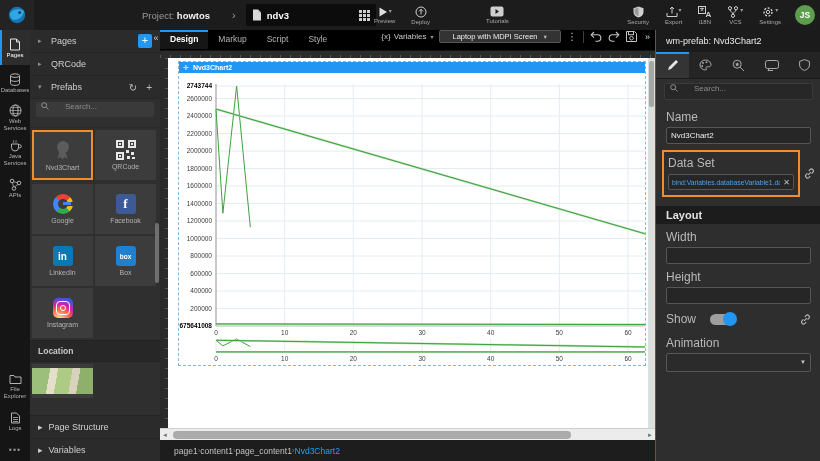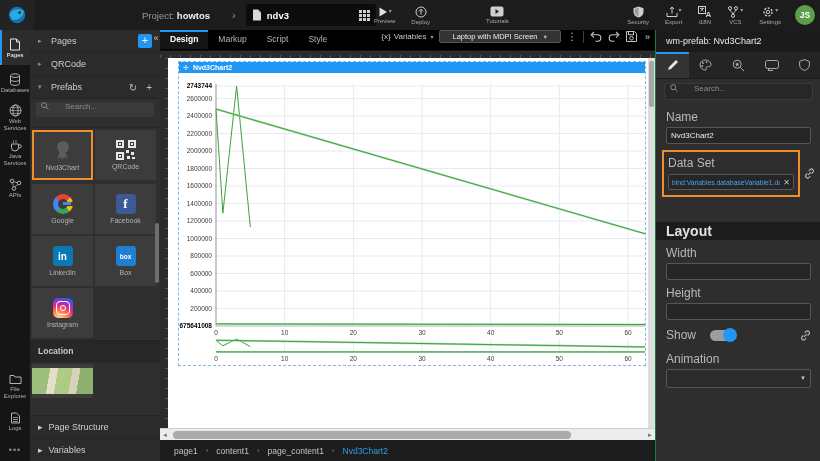--- a/index.html
+++ b/index.html
@@ -78,42 +78,42 @@
   .hthumb{height:8px;width:398px;background:#ababab;border-radius:4px;margin-left:3px}
 
   .widget{position:absolute;left:10px;top:3px;width:468px;height:305px;border:1px dashed #85b7dc;box-sizing:border-box}
   .widget-title{position:absolute;left:0;top:0;right:0;height:11px;background:#2196f3;display:flex;align-items:center;gap:4px;padding:0 4px;color:#fff;font-size:7px;font-weight:bold}
   .widget-title .mv{font-size:7px;font-weight:normal}
   #chart-svg{position:absolute;left:0;top:0}
   #chart-svg text{font-family:"Liberation Sans",sans-serif;font-size:6.5px;fill:#3a3a3a}
   #chart-svg text.strong{font-weight:bold;fill:#000}
 
   
-  .crumbs{position:absolute;left:160px;top:440px;width:495px;height:21px;background:#1d1d1d;display:flex;align-items:center;gap:8px;padding:0 14px;box-sizing:border-box}
+  .crumbs{position:absolute;left:160px;top:440px;width:495px;height:21px;background:#1d1d1d;display:flex;align-items:center;padding:0 14px;box-sizing:border-box}
   .crumb{font-size:8.5px;color:#c2c2c2;cursor:pointer}
   .crumb.current{color:#2b9fe8}
   .crumb-sep{font-size:8px;color:#777}
 
   
   .inspector{position:absolute;left:655px;top:30px;width:165px;bottom:0;background:#2e2e2e;display:flex;flex-direction:column;border-left:1px solid #15803d;z-index:6}
   .insp-header{flex:0 0 22px;display:flex;align-items:center;padding:0 10px;background:#1b1b1b;color:#eaeaea;font-size:9px}
   .insp-tabs{flex:0 0 26px;display:flex;background:#242424;border-bottom:1px solid #1a1a1a}
   .insp-tab{flex:1;display:flex;align-items:center;justify-content:center;cursor:pointer}
   .insp-tab.active{background:#343434;box-shadow:inset 0 2px 0 #2196f3}
   .insp-search{padding:4px 8px}
   .insp-search .search-box{background:#272727;border:1px solid #3a3a3a}
   .f-label{font-size:12px;color:#b9b9b9;margin:6px 10px 3px}
   .f-input{margin:0 10px;height:15px;background:#262626;border:1px solid #565656;border-radius:2px;color:#ededed;font-size:8px;padding:0 4px;width:calc(100% - 30px);font-family:"Liberation Sans",sans-serif}
   .ds-row{display:flex;align-items:center;gap:4px;margin:6px 6px 2px}
   .ds-box{flex:1;border:2px solid #ef8e2d;padding:2px 4px 5px;min-width:0}
   .ds-box .f-label{margin:2px 0 4px}
   .ds-input{height:14px;background:#262626;border:1px solid #565656;border-radius:2px;display:flex;align-items:center;padding:0 3px;gap:3px;min-width:0}
   .ds-text{flex:1;min-width:0;white-space:nowrap;overflow:hidden;color:#4fa0e8;font-size:6.8px}
   .ds-x{color:#c0c0c0;font-size:8px;cursor:pointer}
-  .sect{flex:0 0 18px;display:flex;align-items:center;padding:0 10px;background:#1c1c1c;color:#e0e0e0;font-size:14px;font-weight:bold;margin-top:23px}
+  .sect{flex:0 0 18px;display:flex;align-items:center;padding:0 10px;background:#1c1c1c;color:#e0e0e0;font-size:11px;font-weight:bold;margin-top:7px}
   .show-row{display:flex;align-items:center;gap:14px;padding:8px 10px 4px}
   .show-row .f-label{margin:0}
   .toggle{width:26px;height:11px;background:#9e9e9e;border-radius:6px;position:relative;cursor:pointer}
   .toggle .knob{position:absolute;right:-1px;top:-2px;width:14px;height:14px;border-radius:50%;background:#2196f3}
   .chain-right{margin-left:auto}
   .sel{margin:0 10px;height:17px;background:#2b2b2b;border:1px solid #565656;border-radius:2px;position:relative;cursor:pointer}
   .sel .dd{position:absolute;right:4px;top:5px;font-size:6px;color:#c5c5c5}
   svg{display:block}
 </style>
 </head>

